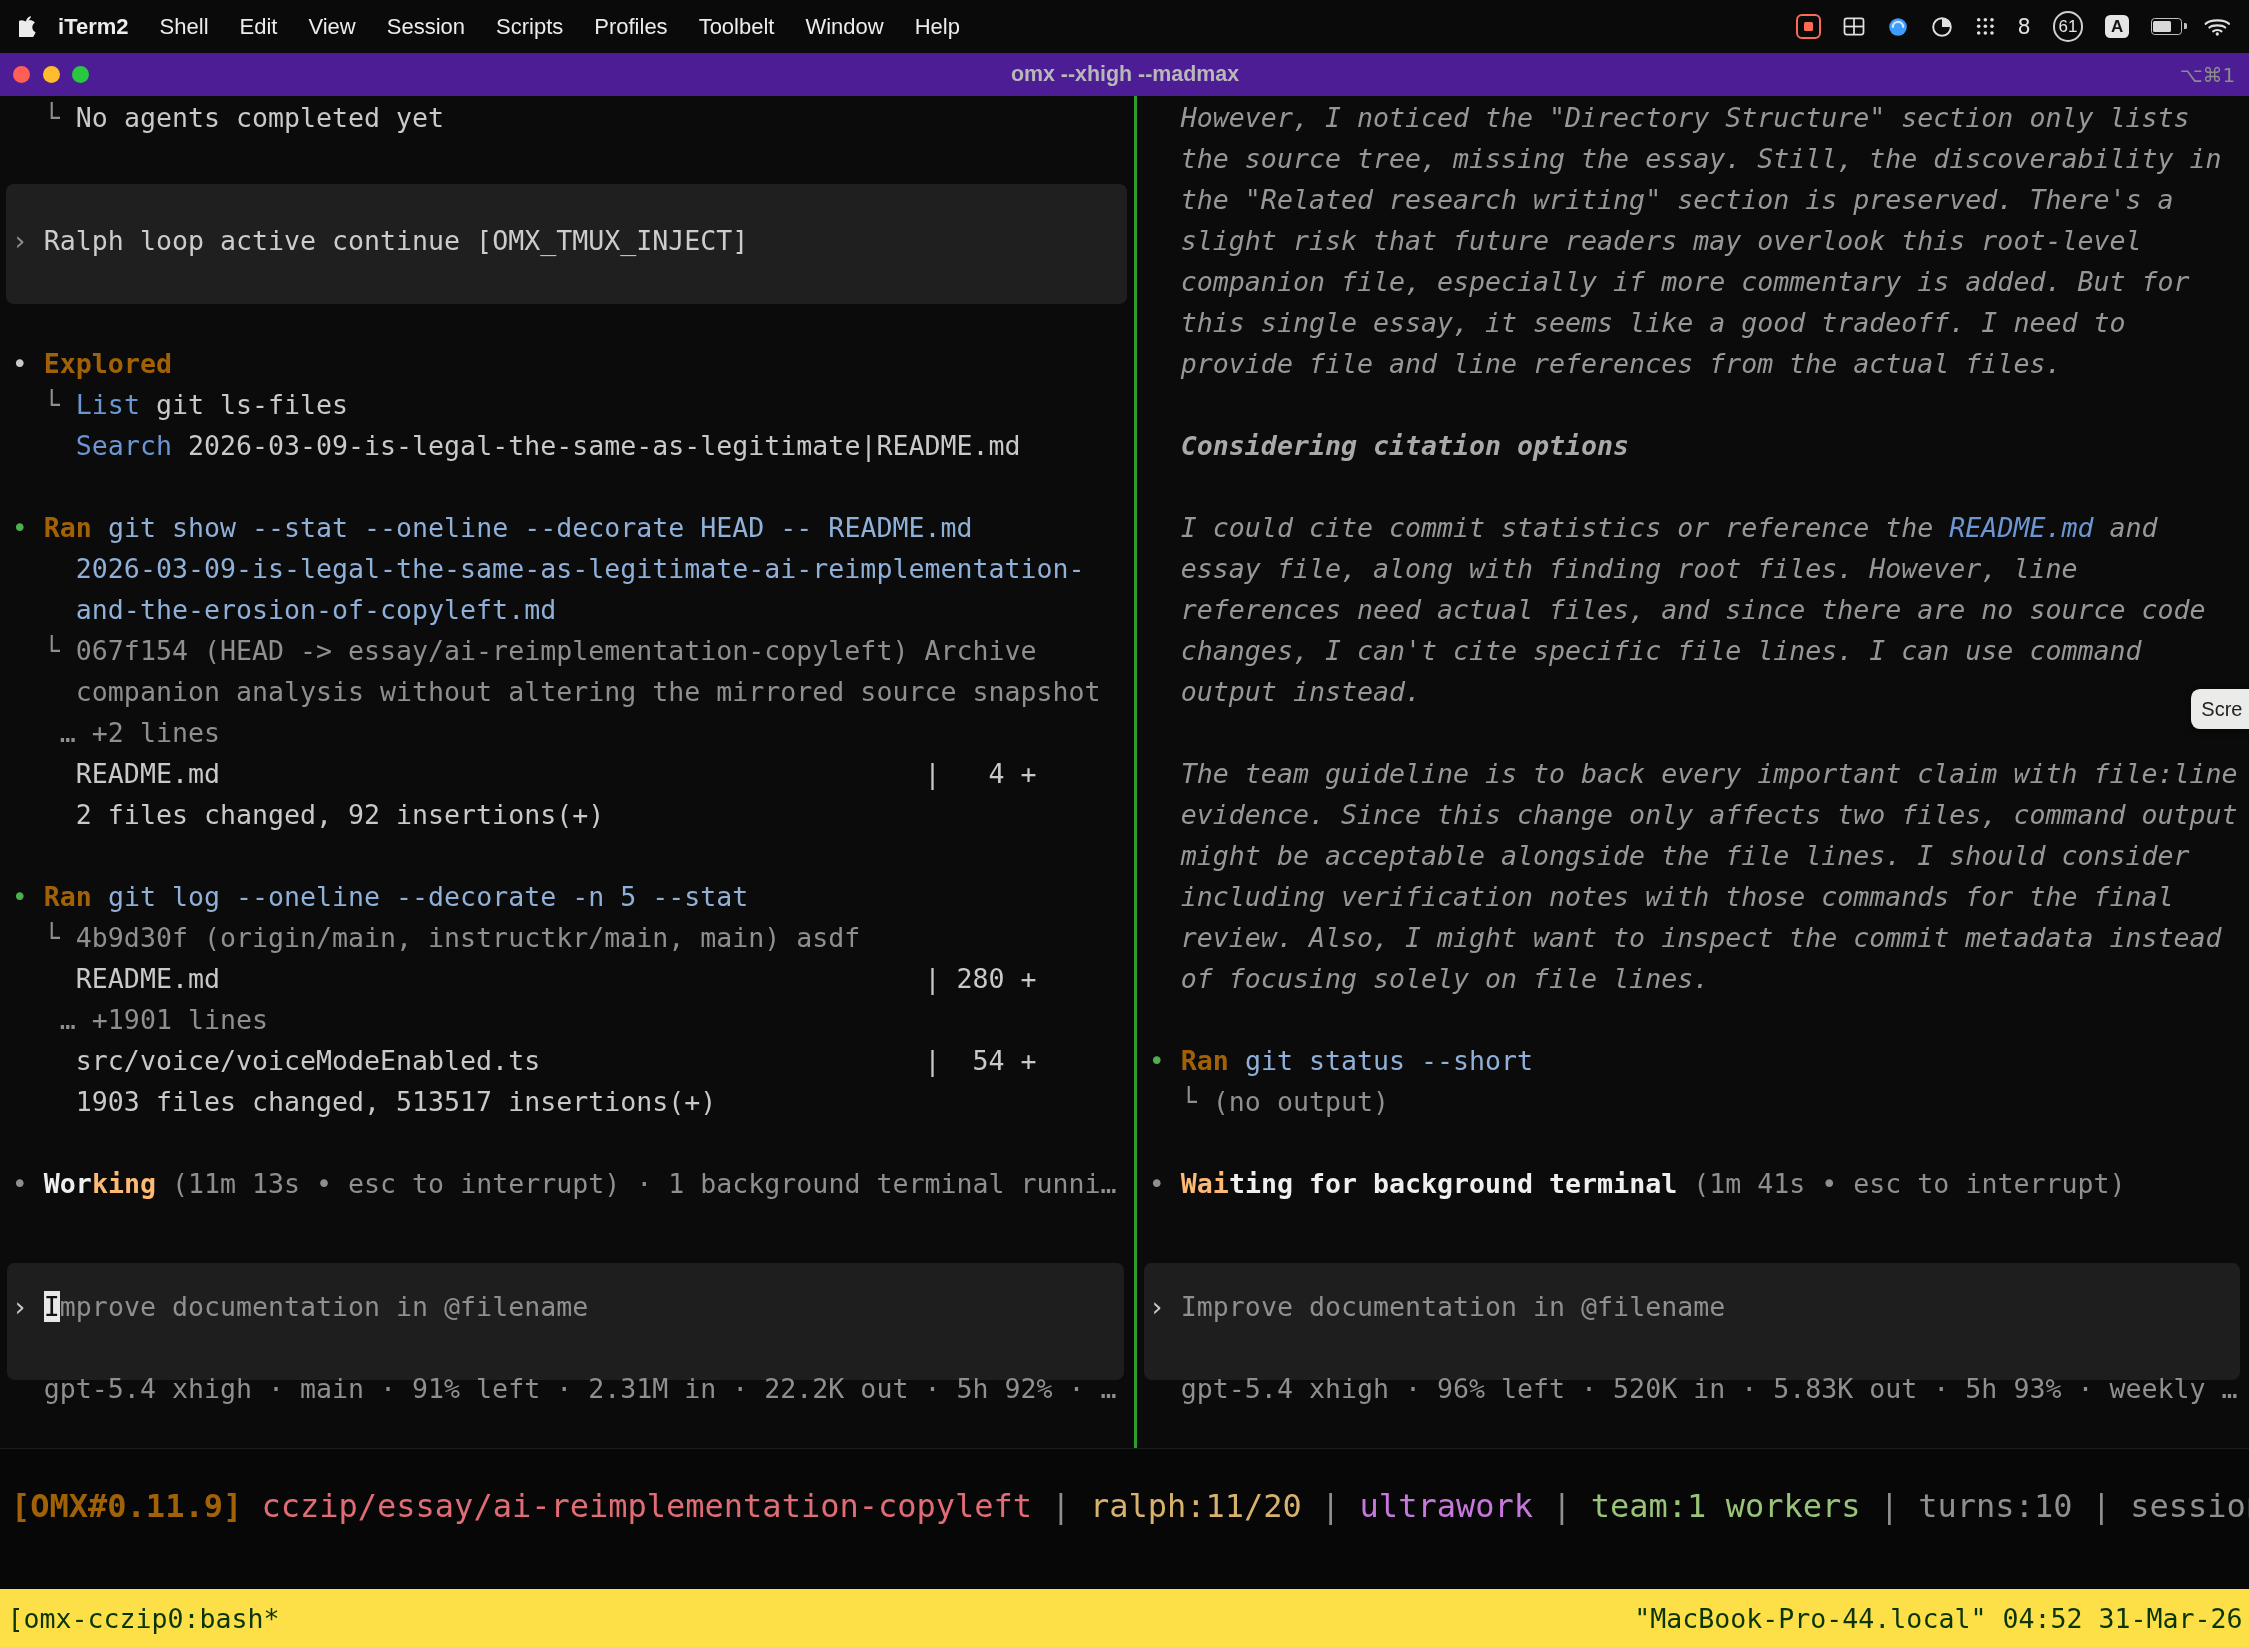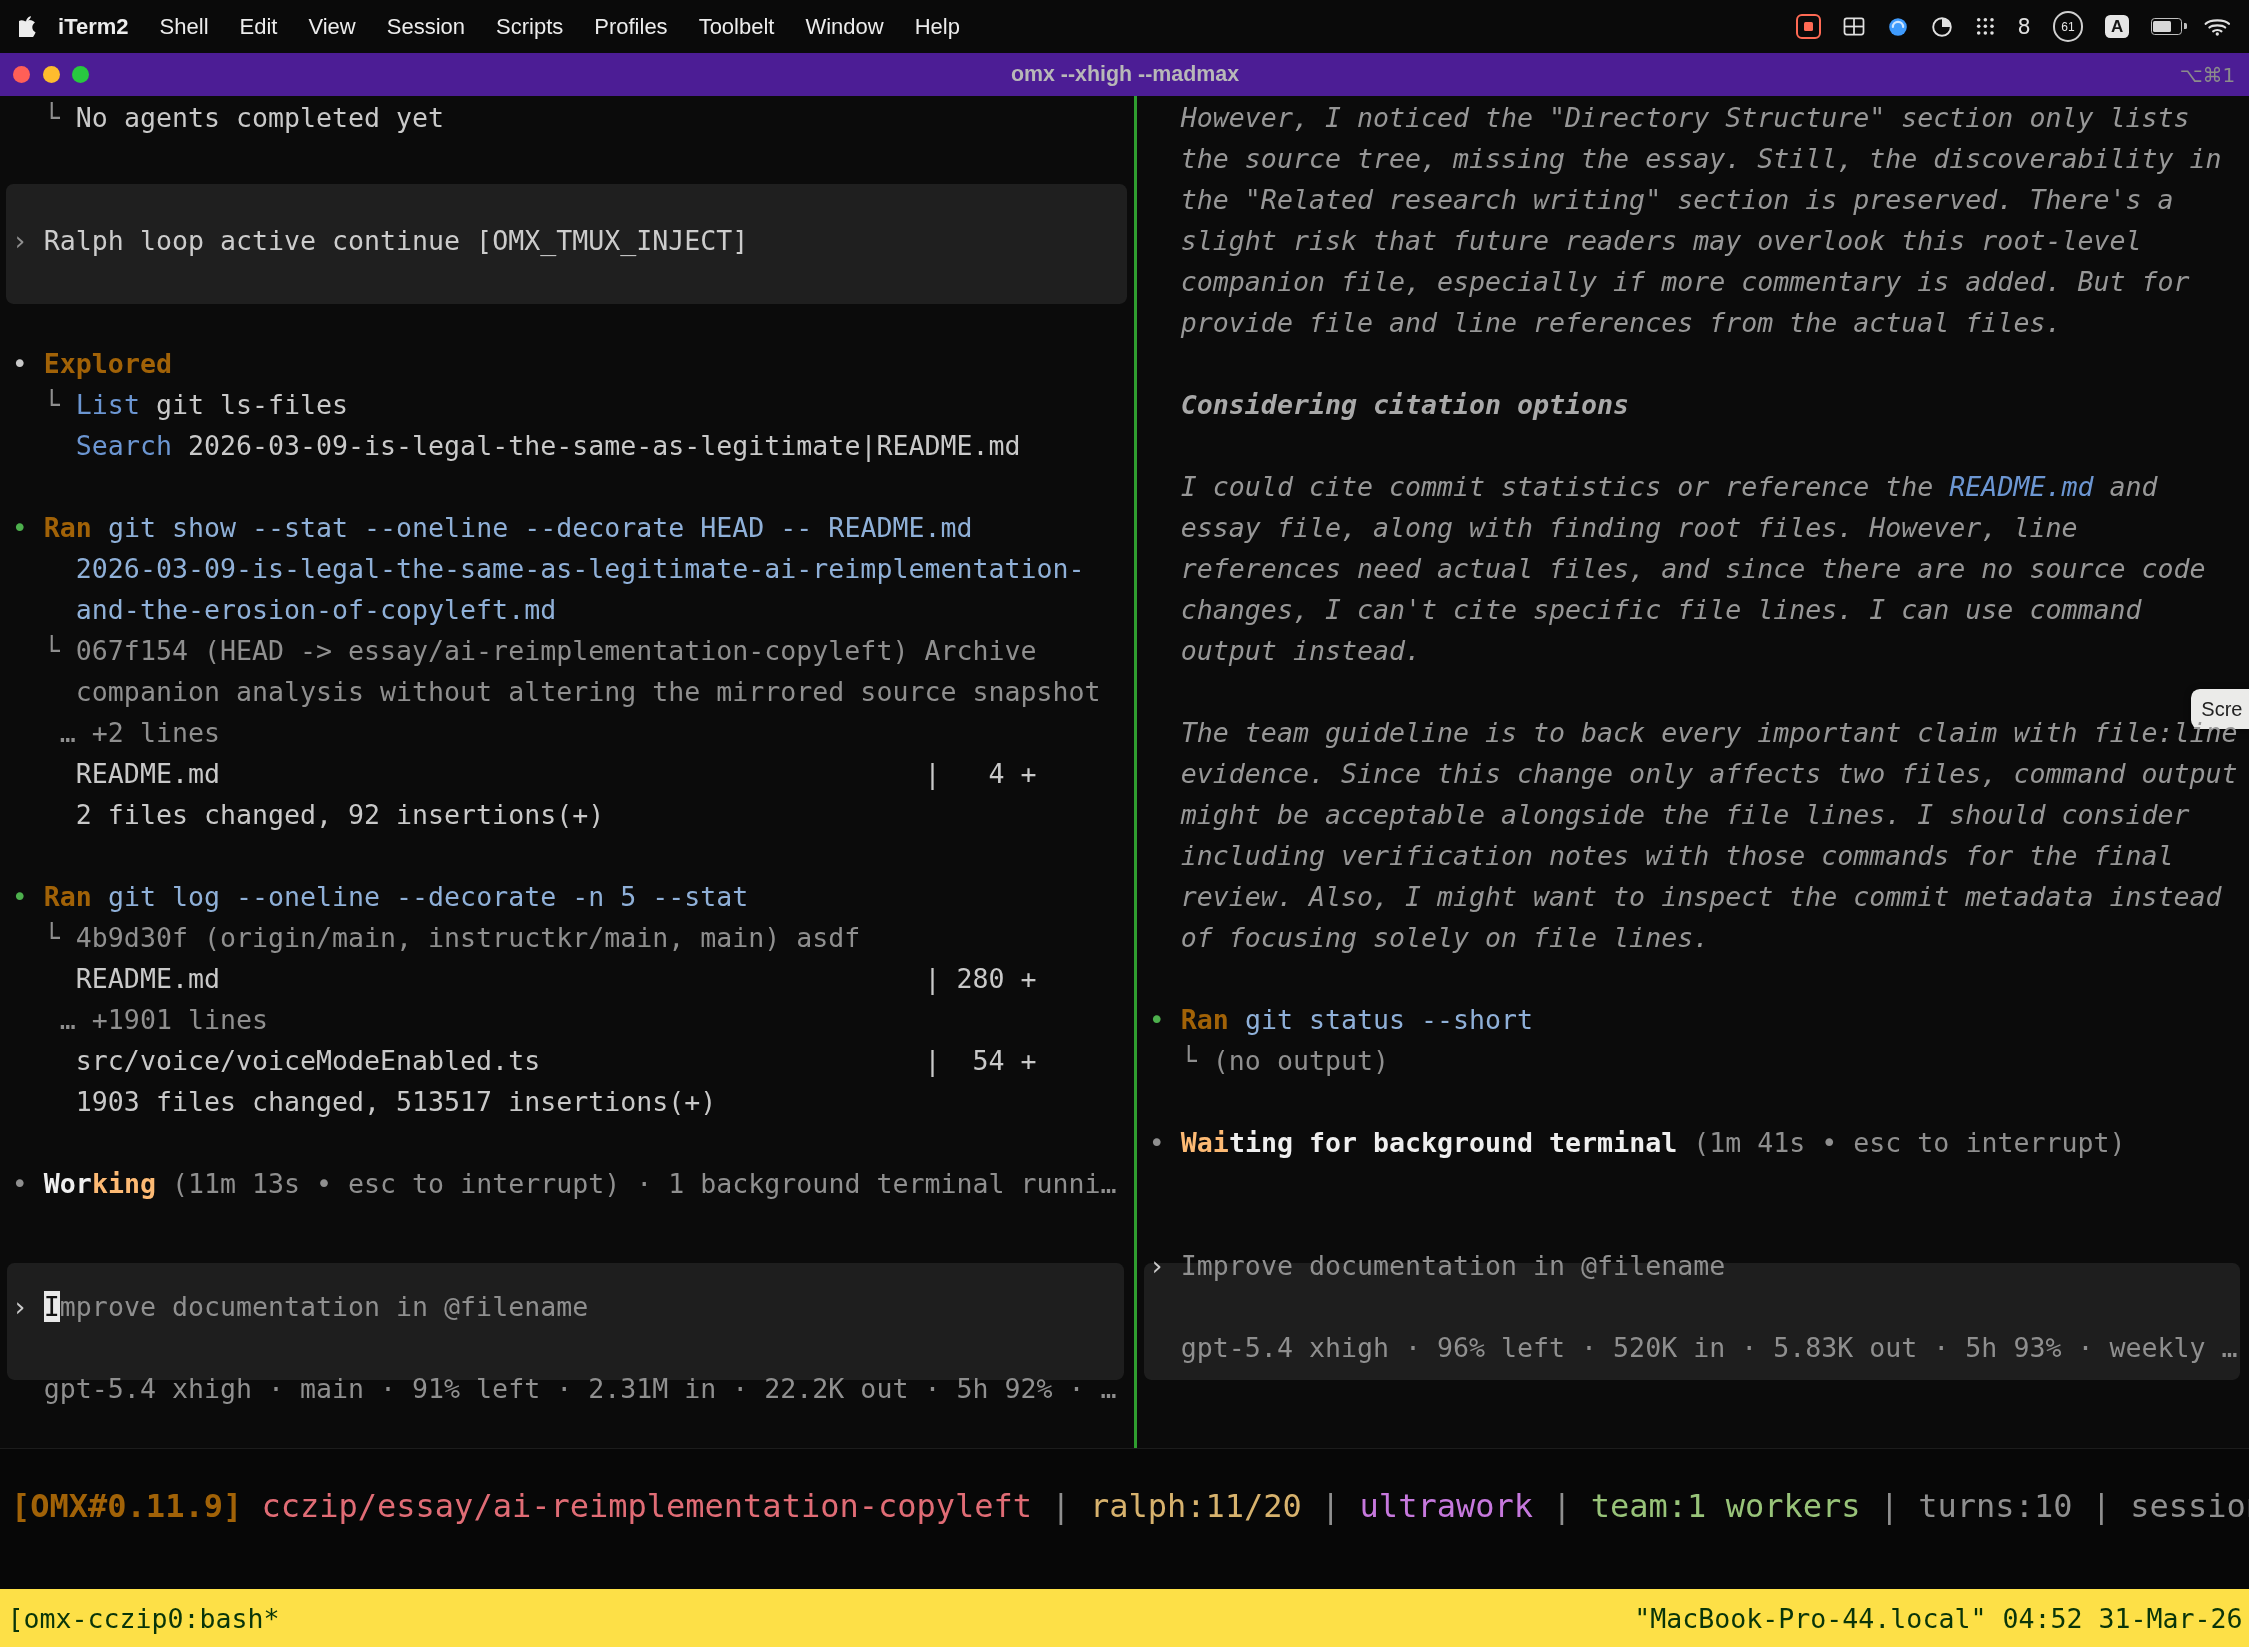--- a/index.html
+++ b/index.html
@@ -11,21 +11,21 @@
            display:flex;align-items:center;padding:16px 19px;box-sizing:border-box;
            font-family:"Liberation Sans",sans-serif;font-size:22px;color:#ececec;text-align:center;}
   .apple-wrap{display:flex;align-items:center;margin-right:5.9px;}
   .menu-item{padding:0 15.5px;white-space:nowrap;}
   .menu-item.appname{font-weight:bold;}
   #menu-right{margin-left:auto;display:flex;align-items:center;gap:22px;}
   .mi{display:inline-flex;align-items:center;justify-content:center;color:#e0e0e0;}
   .mi.rec{width:20.7px;height:20.7px;border:2.2px solid #ff6a54;border-radius:5.9px;}
   .mi.rec .rec-dot{width:8.9px;height:8.9px;background:#ff6a54;border-radius:1.5px;}
   .mi.gauge{width:26.6px;height:26.6px;border:2.2px solid #cfcfcf;border-radius:50%;
-            font-size:12px;color:#e6e6e6;}
+            font-size:17px;color:#e6e6e6;}
   .mi.inputsrc{width:23.6px;height:23.6px;background:#e6e6e6;color:#161616;border-radius:5.2px;
                font-weight:bold;font-size:17px;}
   .mi.glyph8{font-size:20.7px;font-family:"DejaVu Sans",sans-serif;}
   .batt{position:relative;width:29.5px;height:14.8px;border:1.8px solid #bfbfbf;border-radius:3.7px;}
   .batt:after{content:"";position:absolute;right:-5.2px;top:3.7px;width:3px;height:6.6px;background:#bfbfbf;
               border-radius:0 1.5px 1.5px 0;}
   .batt .batt-fill{position:absolute;left:1.5px;top:1.5px;bottom:1.5px;width:60%;background:#d8d8d8;border-radius:1.5px;}
 
   
   #titlebar{position:absolute;top:53px;left:0;width:100%;height:43px;background:#4c1d95;
@@ -208,20 +208,21 @@
   <div id="pane-divider"></div>
 
   <div class="pane" id="pane-right">
     <div class="input-box"></div>
     <div class="lines" id="right-lines">
         <div class="tline"><span class="s-it">  However, I noticed the "Directory Structure" section only lists</span></div>
         <div class="tline"><span class="s-it">  the source tree, missing the essay. Still, the discoverability in</span></div>
         <div class="tline"><span class="s-it">  the "Related research writing" section is preserved. There's a</span></div>
         <div class="tline"><span class="s-it">  slight risk that future readers may overlook this root-level</span></div>
         <div class="tline"><span class="s-it">  companion file, especially if more commentary is added. But for</span></div>
+        <div class="tline"><span class="s-it">  this single essay, it seems like a good tradeoff. I need to</span></div>
         <div class="tline"><span class="s-it">  provide file and line references from the actual files.</span></div>
         <div class="tline"></div>
         <div class="tline"><span class="s-itb">  Considering citation options</span></div>
         <div class="tline"></div>
         <div class="tline"><span class="s-it">  I could cite commit statistics or reference the </span><span class="s-itblue">README.md</span><span class="s-it"> and</span></div>
         <div class="tline"><span class="s-it">  essay file, along with finding root files. However, line</span></div>
         <div class="tline"><span class="s-it">  references need actual files, and since there are no source code</span></div>
         <div class="tline"><span class="s-it">  changes, I can't cite specific file lines. I can use command</span></div>
         <div class="tline"><span class="s-it">  output instead.</span></div>
         <div class="tline"></div>

